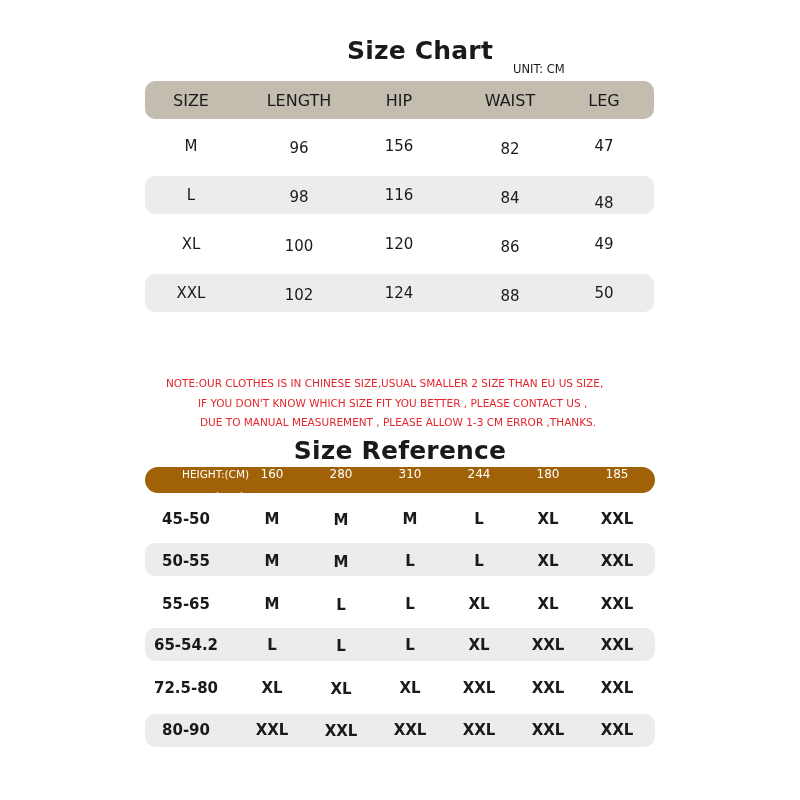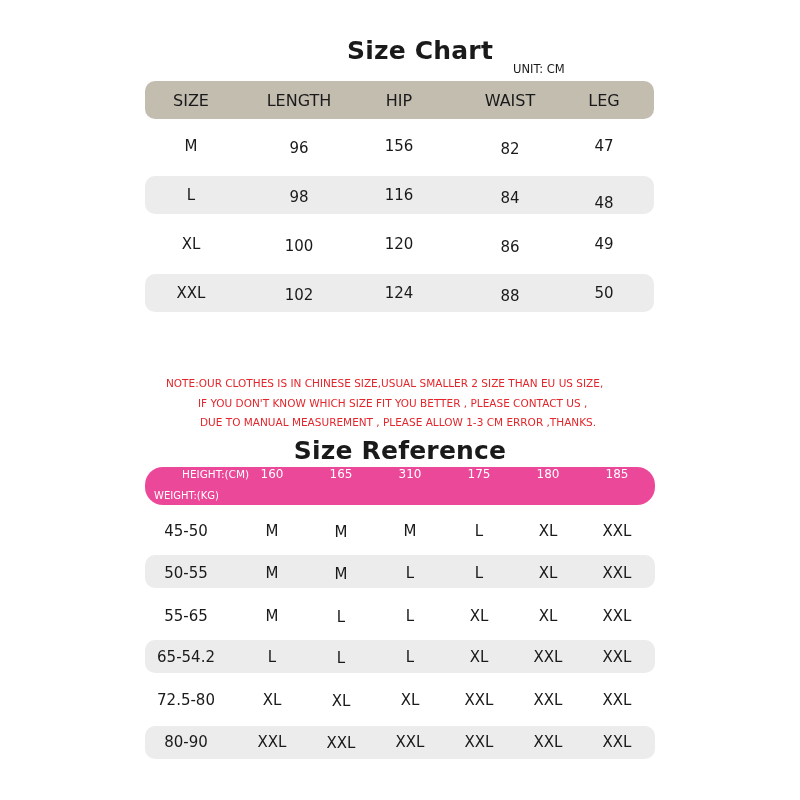--- a/index.html
+++ b/index.html
@@ -41,35 +41,35 @@
       position: absolute; left: 0; width: 800px;
       font-size: 10.5px; color: #e3262b; white-space: nowrap;
     }
     .note-1 { top: 377px; left: 166px; }
     .note-2 { top: 397px; left: 198px; }
     .note-3 { top: 416px; left: 200px; }
 
     
     .ref-table { position: absolute; left: 145px; top: 467px; width: 510px; }
     .ref-header {
-      height: 38px; background: #ec4899; border-radius: 18px; position: relative;
+      height: 26px; background: #a16207; border-radius: 18px; position: relative;
     }
     .ref-header .corner-top {
       position: absolute; top: 1px; left: 37px; font-size: 10.5px; color: #ffffff;
     }
     .ref-header .corner-bottom {
-      position: absolute; top: 23px; left: 9px; font-size: 10px; color: #ffffff; text-align: center;
+      position: absolute; top: 23px; left: 9px; font-size: 14px; color: #ffffff; text-align: center;
     }
     .ref-header .cell { top: 0; font-size: 12px; color: #ffffff; }
     .ref-row { height: 42.8px; position: relative; }
     .ref-row.shaded .bg {
       position: absolute; left: 0; right: 0; top: 7px; height: 33px;
       background: #ececec; border-radius: 10px;
     }
-    .ref-row .cell { font-size: 15px; color: #1a1a1a; }
+    .ref-row .cell { font-size: 15px; color: #1a1a1a; font-weight: bold; }
   </style>
 </head>
 <body>
 
 <div class="title title-chart">Size Chart</div>
 <div class="unit">UNIT: CM</div>
 
 <div class="chart-table">
   <div class="chart-header">
     <span class="cell" style="left:46px">SIZE</span>
@@ -115,23 +115,23 @@
 <div class="note note-2">IF YOU DON'T KNOW WHICH SIZE FIT YOU BETTER , PLEASE CONTACT US ,</div>
 <div class="note note-3">DUE TO MANUAL MEASUREMENT , PLEASE ALLOW 1-3 CM ERROR ,THANKS.</div>
 
 <div class="title title-ref">Size Reference</div>
 
 <div class="ref-table">
   <div class="ref-header">
     <span class="corner-top">HEIGHT:(CM)</span>
     <span class="corner-bottom">WEIGHT:(KG)</span>
     <span class="cell" style="left:127px">160</span>
-    <span class="cell" style="left:196px">165</span>
+    <span class="cell" style="left:196px">280</span>
     <span class="cell" style="left:265px">310</span>
-    <span class="cell" style="left:334px">175</span>
+    <span class="cell" style="left:334px">244</span>
     <span class="cell" style="left:403px">180</span>
     <span class="cell" style="left:472px">185</span>
   </div>
 
   <div class="ref-row">
     <span class="cell" style="left:41px;top:17px">45-50</span>
     <span class="cell" style="left:127px;top:17px">M</span>
     <span class="cell" style="left:196px;top:18px">M</span>
     <span class="cell" style="left:265px;top:17px">M</span>
     <span class="cell" style="left:334px;top:17px">L</span>

